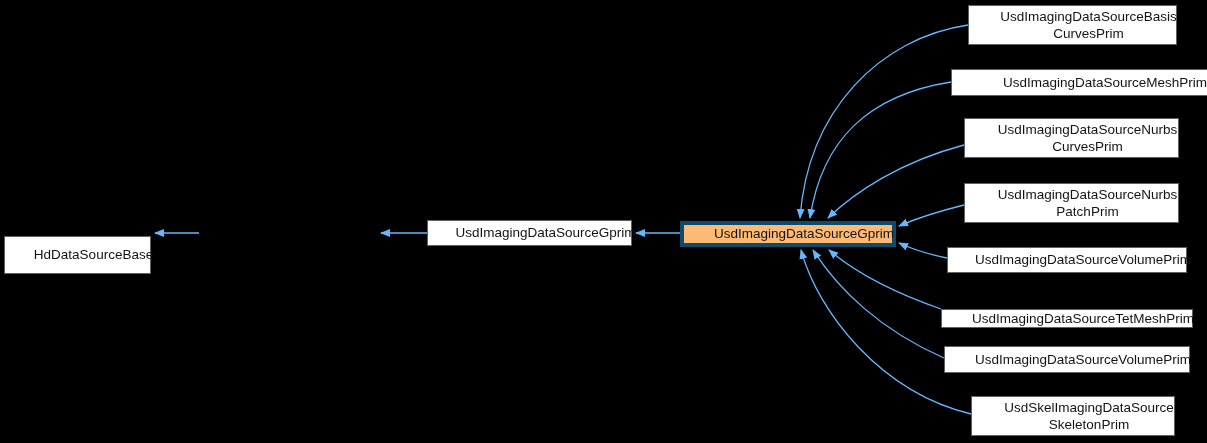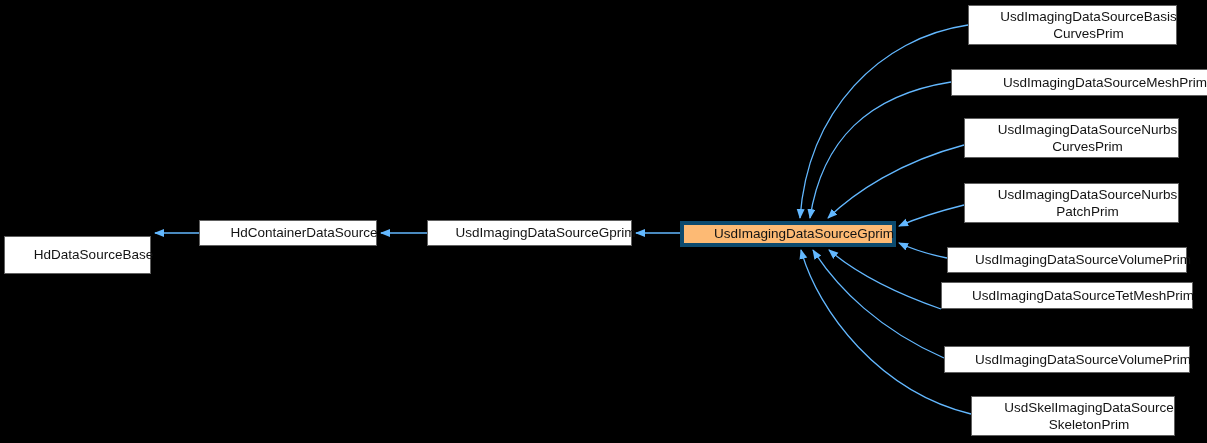--- a/index.html
+++ b/index.html
@@ -54,39 +54,38 @@
       <path d="M 964 205 C 936 212 915 219 899 226"></path>
       <path d="M 947 258 C 927 254 912 249 899 243"></path>
       <path d="M 941 309 C 895 293 856 273 829 250"></path>
       <path d="M 944 358 C 880 330 838 289 813 250"></path>
       <path d="M 971 414 C 880 392 818 312 801 250"></path>
     </g>
   </svg>
 
   <div class="node" style="left:4px;   top:236px; width:147px; height:38px">HdDataSourceBase</div>
 
-  <div class="node" style="left:199px; top:220px; width:178px; height:26px">HdContainerDataSource</div>
 
   <div class="node" style="left:427px; top:220px; width:205px; height:26px">UsdImagingDataSourceGprim</div>
 
   <div class="node hl" style="left:680px; top:221px; width:216px; height:26px">UsdImagingDataSourceGprim</div>
 
   <div class="node" style="left:968px; top:5px;   width:209px; height:40px">UsdImagingDataSourceBasis
 CurvesPrim</div>
 
   <div class="node" style="left:951px; top:69px;  width:276px; height:27px">UsdImagingDataSourceMeshPrim</div>
 
   <div class="node" style="left:964px; top:118px; width:215px; height:40px">UsdImagingDataSourceNurbs
 CurvesPrim</div>
 
   <div class="node" style="left:964px; top:183px; width:215px; height:40px">UsdImagingDataSourceNurbs
 PatchPrim</div>
 
   <div class="node" style="left:947px; top:247px; width:240px; height:26px">UsdImagingDataSourceVolumePrim</div>
 
-  <div class="node" style="left:941px; top:282px; width:252px; height:27px">UsdImagingDataSourceTetMeshPrim</div>
+  <div class="node" style="left:941px; top:309px; width:252px; height:19px">UsdImagingDataSourceTetMeshPrim</div>
 
   <div class="node" style="left:944px; top:346px; width:246px; height:27px">UsdImagingDataSourceVolumePrim</div>
 
   <div class="node" style="left:971px; top:396px; width:204px; height:40px">UsdSkelImagingDataSource
 SkeletonPrim</div>
 
 </div>
 
 </body></html>

